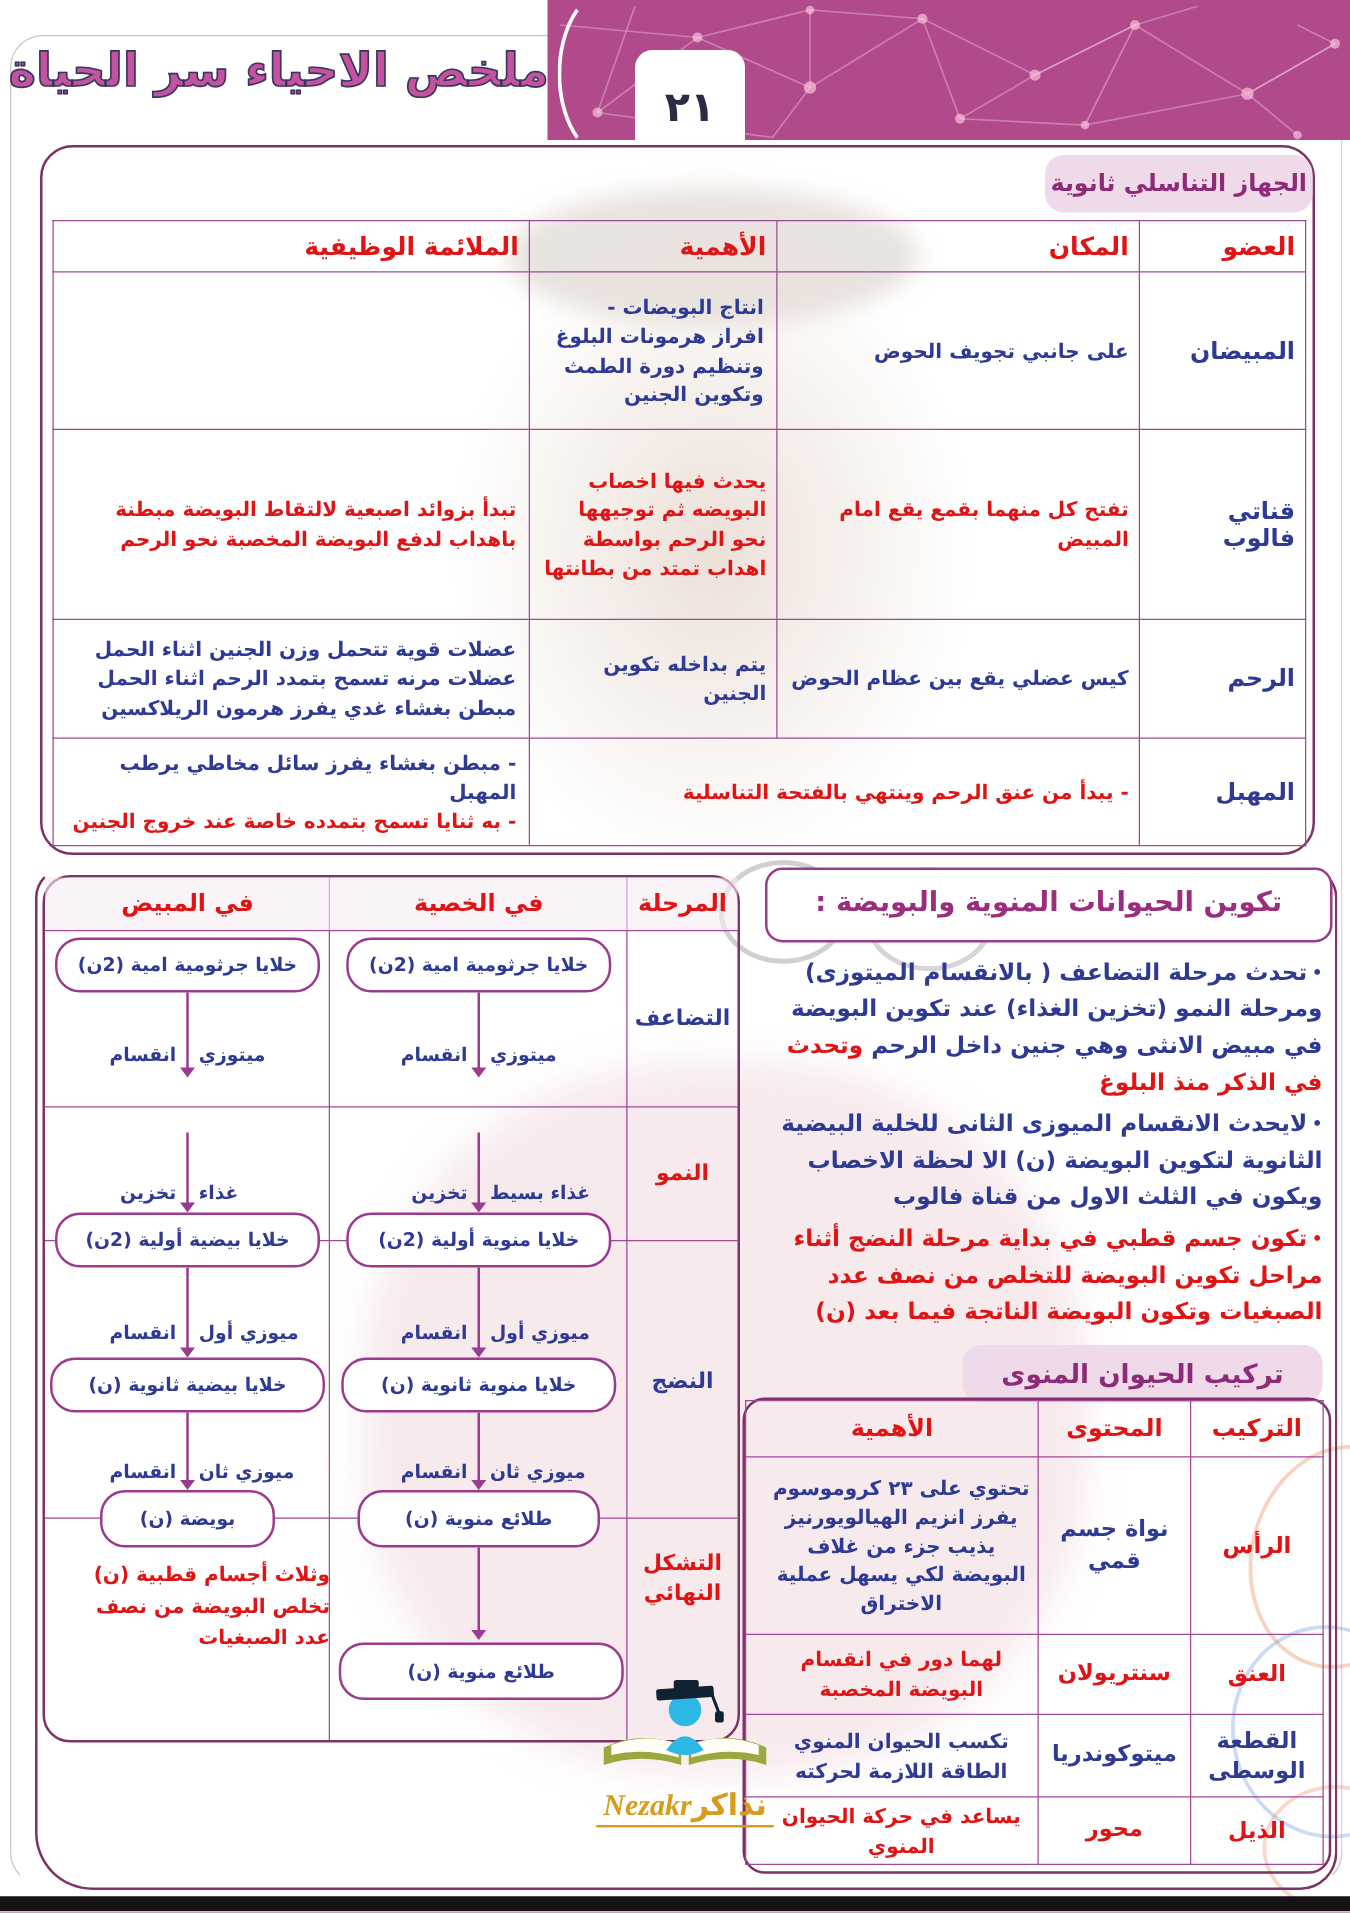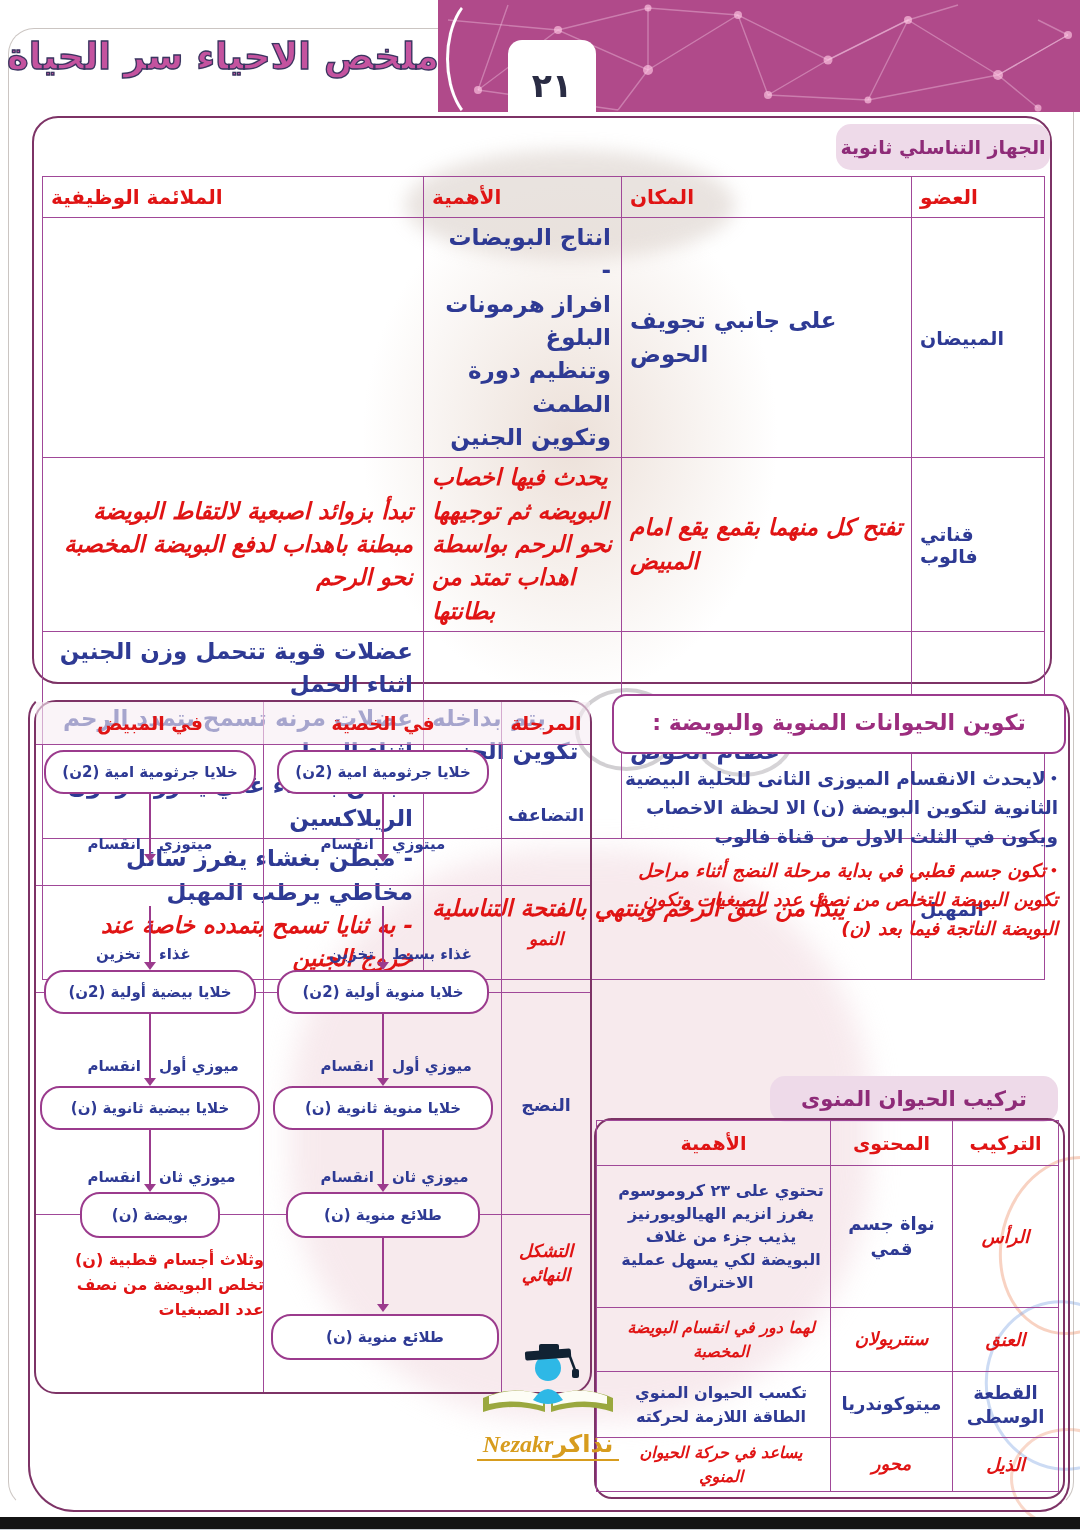--- a/index.html
+++ b/index.html
@@ -4,21 +4,21 @@
 <style>
   html,body{margin:0;padding:0;}
   body{
     width:1080px;height:1530px;position:relative;overflow:hidden;background:#ffffff;
     font-family:"DejaVu Sans","Liberation Sans",sans-serif;
     -webkit-font-smoothing:antialiased;
   }
   .abs{position:absolute;}
   .rtl{direction:rtl;}
   .blue{color:#2e3a94;}
-  .red{color:#e01414;font-style:italic;}
+  .red{color:#e01414;}
   .pre{white-space:pre-line;}
 
   
   .wm{position:absolute;pointer-events:none;}
   .wm-hair{left:405px;top:150px;width:330px;height:110px;background:#cfc2ba;border-radius:50%;opacity:.45;filter:blur(9px);}
   .wm-face{left:360px;top:180px;width:420px;height:520px;background:radial-gradient(ellipse at center,#e9dbd2 0%,rgba(233,219,210,0) 70%);opacity:.85;}
   .wm-shirt{left:290px;top:850px;width:580px;height:570px;background:#f1d9df;opacity:.55;border-radius:45%;filter:blur(14px);}
   .wm-glass1{left:575px;top:688px;width:95px;height:75px;border:4px solid rgba(90,82,95,.28);border-radius:50%;}
   .wm-glass2{left:692px;top:694px;width:95px;height:75px;border:4px solid rgba(90,82,95,.25);border-radius:50%;}
   .wm-scrib1{left:1000px;top:1155px;width:140px;height:175px;border:3px solid rgba(235,125,80,.35);border-radius:50%;transform:rotate(14deg);}
@@ -37,24 +37,24 @@
     text-shadow:0 0 1px #3a3560;}
   .hdr-arc{left:446px;top:-8px;width:74px;height:128px;border:3px solid transparent;border-left:3px solid #ffffff;border-radius:50%;}
   .hdr-tab{left:508px;top:40px;width:88px;height:88px;background:#ffffff;border-radius:14px;}
   .hdr-num{width:100%;text-align:center;margin-top:26px;font-size:33px;font-weight:bold;color:#2a2c44;}
 
   
   .secA{left:32px;top:116px;width:1016px;height:564px;border:2.5px solid #7d3366;border-radius:26px;}
   .pill{background:#eedae9;border-radius:15px;color:#8e2b78;font-weight:bold;text-align:center;}
   .pillA{left:836px;top:124px;width:214px;height:46px;line-height:46px;font-size:19px;}
   table.t1{position:absolute;left:42px;top:176px;width:1002px;border-collapse:collapse;table-layout:fixed;direction:rtl;}
-  table.t1 td,table.t1 th{border:1.7px solid #a04898;vertical-align:middle;text-align:left;padding:3px 8px;font-weight:bold;}
+  table.t1 td,table.t1 th{border:1.7px solid #a04898;vertical-align:middle;text-align:right;padding:3px 8px;font-weight:bold;}
   table.t1 th{font-size:20px;color:#e01414;height:34px;}
   .t1 .organ{font-size:19px;}
-  .t1 .cell{font-size:23px;line-height:1.45;}
+  .t1 .cell{font-size:16px;line-height:1.45;}
   .t1 .ra{text-align:right;padding-right:10px;}
 
   
   .secB{left:28px;top:694px;width:1038px;height:814px;border:2px solid #7d3366;border-top-color:transparent;
     border-radius:24px 24px 30px 46px;}
 
   
   .flow{left:34px;top:700px;width:554px;height:690px;border:2.5px solid #7d3366;border-radius:22px;}
   .fh{position:absolute;top:0;height:42px;line-height:42px;text-align:center;font-size:19px;font-weight:bold;color:#e01414;background:rgba(246,236,243,.6);}
   .vline{position:absolute;top:0;bottom:0;width:0;border-left:1.8px solid #a04898;}
@@ -254,20 +254,23 @@
   </div>
   <div class="fbox" style="left:250px;top:490px;width:194px;height:46px">طلائع منوية (ن)</div>
   <div class="farrow" style="left:247px;top:536px;width:200px;height:74px"></div>
   <div class="fbox" style="left:235px;top:612px;width:228px;height:46px">طلائع منوية (ن)</div>
 </div>
 
 <div class="abs gam-head rtl">تكوين الحيوانات المنوية والبويضة :</div>
 
 <div class="abs bullets">
   <div class="bullet">
+    <span class="dot blue">•</span><span class="blue">تحدث مرحلة التضاعف ( بالانقسام الميتوزى) ومرحلة النمو (تخزين الغذاء) عند تكوين البويضة في مبيض الانثى وهي جنين داخل الرحم </span><span class="red">وتحدث في الذكر منذ البلوغ</span>
+  </div>
+  <div class="bullet">
     <span class="dot blue">•</span><span class="blue">لايحدث الانقسام الميوزى الثانى للخلية البيضية الثانوية لتكوين البويضة (ن) الا لحظة الاخصاب ويكون في الثلث الاول من قناة فالوب</span>
   </div>
   <div class="bullet">
     <span class="dot red">•</span><span class="red">تكون جسم قطبي في بداية مرحلة النضج أثناء مراحل تكوين البويضة للتخلص من نصف عدد الصبغيات وتكون البويضة الناتجة فيما بعد (ن)</span>
   </div>
 </div>
 
 <div class="abs pill pillB">تركيب الحيوان المنوى</div>
 
 <div class="abs t2w"></div>

